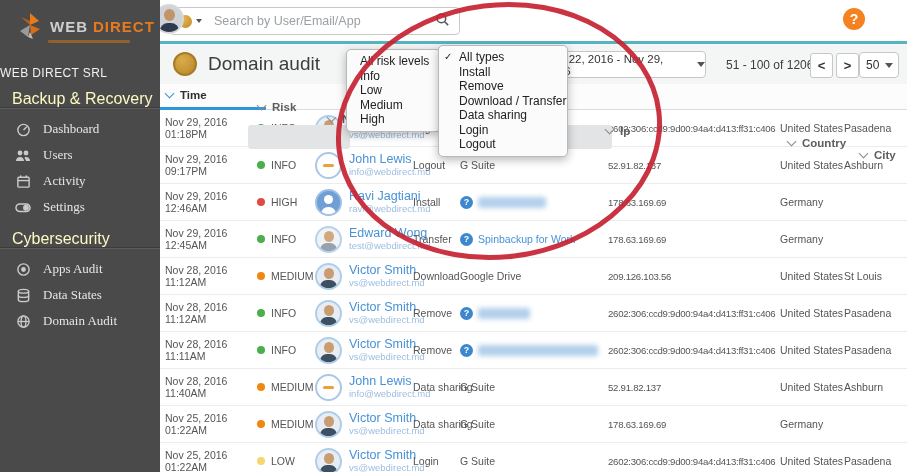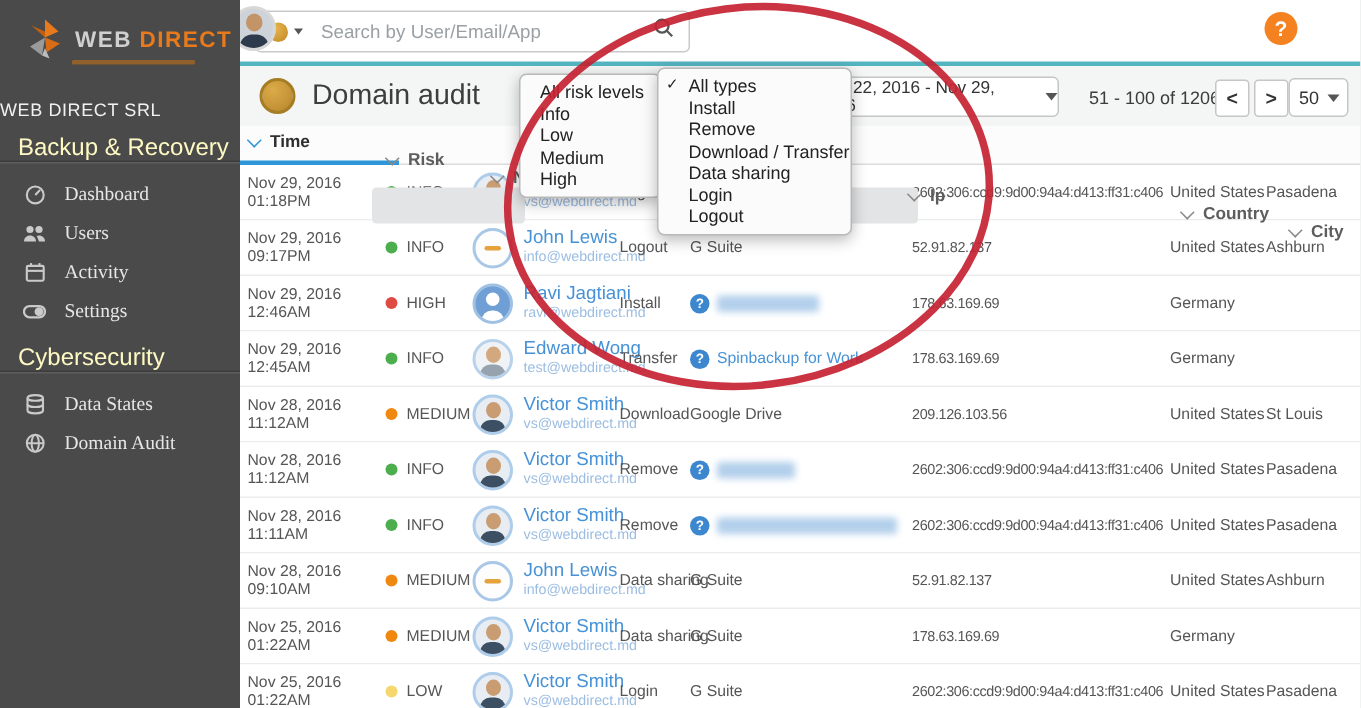--- a/index.html
+++ b/index.html
@@ -170,20 +170,29 @@
       </div>
     </div>
 
     <div class="section-label" style="top:230px;">Cybersecurity</div>
     <div class="sb-divider" style="top:247px;"></div>
 
     <div class="sb-items" style="top:256px;">
       <div class="sb-item">
         <span class="ico">
           <svg width="15" height="15" viewBox="0 0 16 16" fill="none" stroke="#d8d8d8" stroke-width="1.5">
+              <circle cx="8" cy="8" r="6"></circle>
+              <circle cx="8" cy="8" r="1.8" fill="#d8d8d8"></circle>
+            </svg>
+        </span>
+        <span>Apps Audit</span>
+      </div>
+      <div class="sb-item">
+        <span class="ico">
+          <svg width="15" height="15" viewBox="0 0 16 16" fill="none" stroke="#d8d8d8" stroke-width="1.5">
               <ellipse cx="8" cy="3.5" rx="5.5" ry="2"></ellipse>
               <path d="M2.5 3.5v9c0 1.1 2.5 2 5.5 2s5.5-.9 5.5-2v-9"></path>
               <path d="M2.5 8c0 1.1 2.5 2 5.5 2s5.5-.9 5.5-2"></path>
             </svg>
         </span>
         <span>Data States</span>
       </div>
       <div class="sb-item">
         <span class="ico">
           <svg width="15" height="15" viewBox="0 0 16 16" fill="none" stroke="#d8d8d8" stroke-width="1.4">
@@ -418,21 +427,21 @@
             <span class="blurpill" style="width: 120px;"></span>
           </div>
           <div class="cell c-ip">2602:306:ccd9:9d00:94a4:d413:ff31:c406</div>
           <div class="cell c-country">United States</div>
           <div class="cell c-city">Pasadena</div>
         </div>
         <div class="trow">
           <div class="cell c-time">
             <div class="t2l">
               <div>Nov 28, 2016</div>
-              <div>09:10AM</div>
+              <div>11:40AM</div>
             </div>
           </div>
           <div class="cell c-risk">
             <span class="risk-dot" style="background: rgb(240, 135, 15);"></span>
             <span>MEDIUM</span>
           </div>
           <div class="cell c-user">
             <div class="av av-dash"></div>
             <div class="uinfo"><a class="uname">John Lewis</a><div class="uemail">info@webdirect.md</div></div>
           </div>

